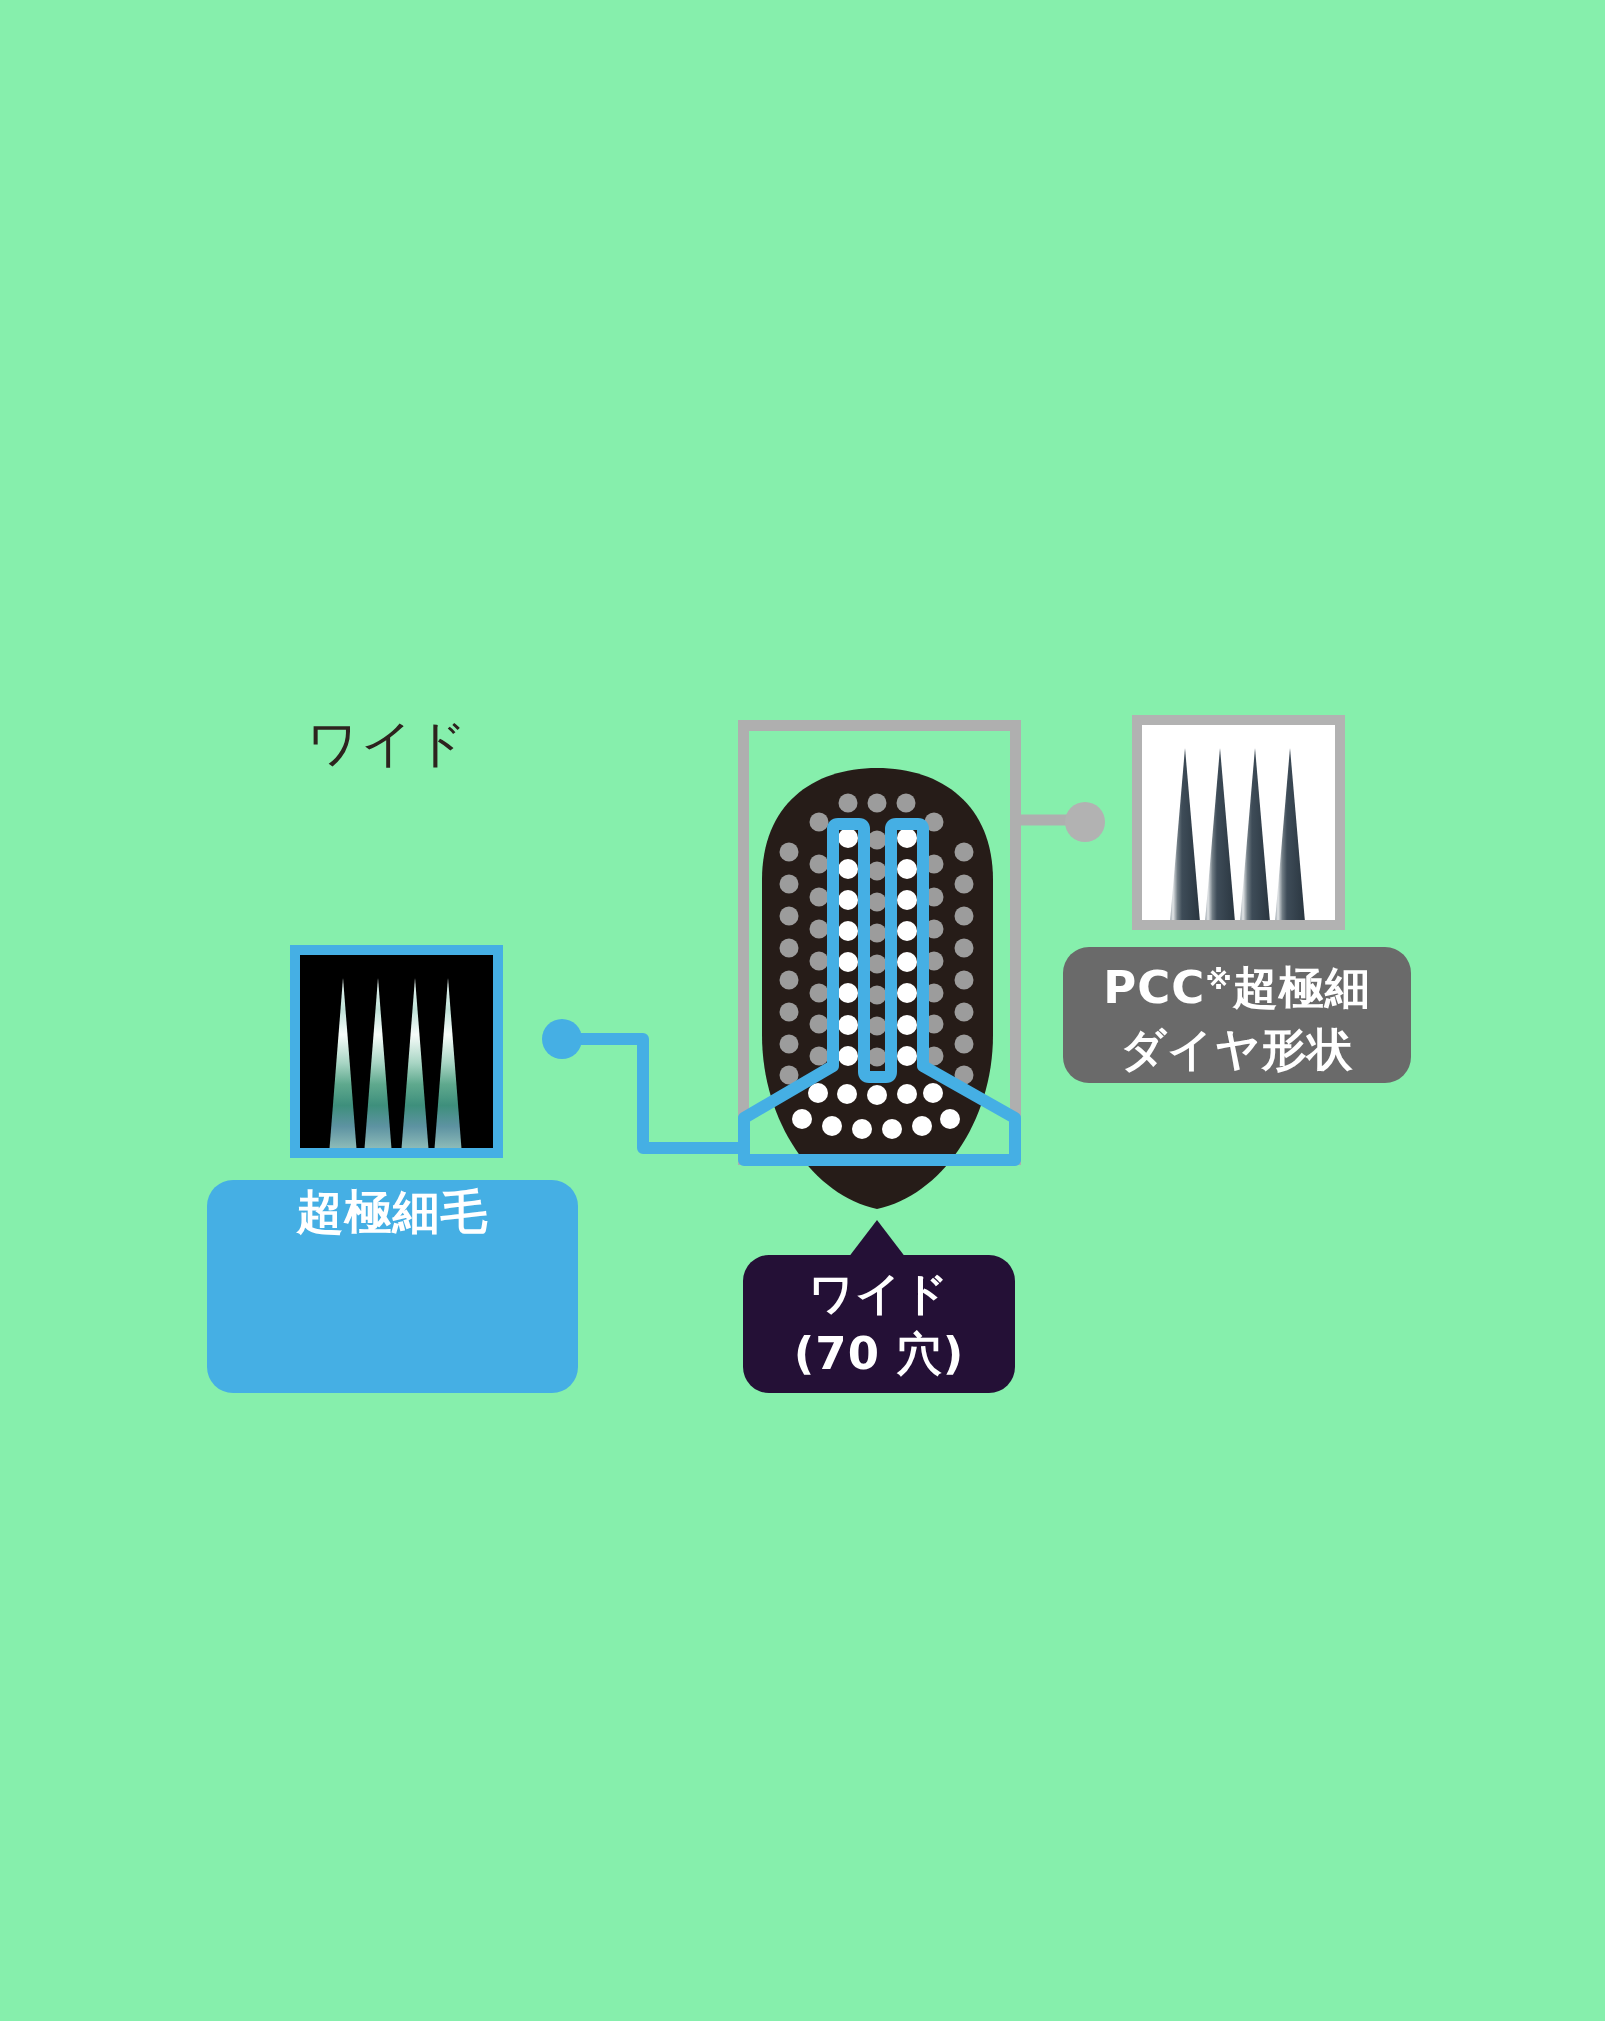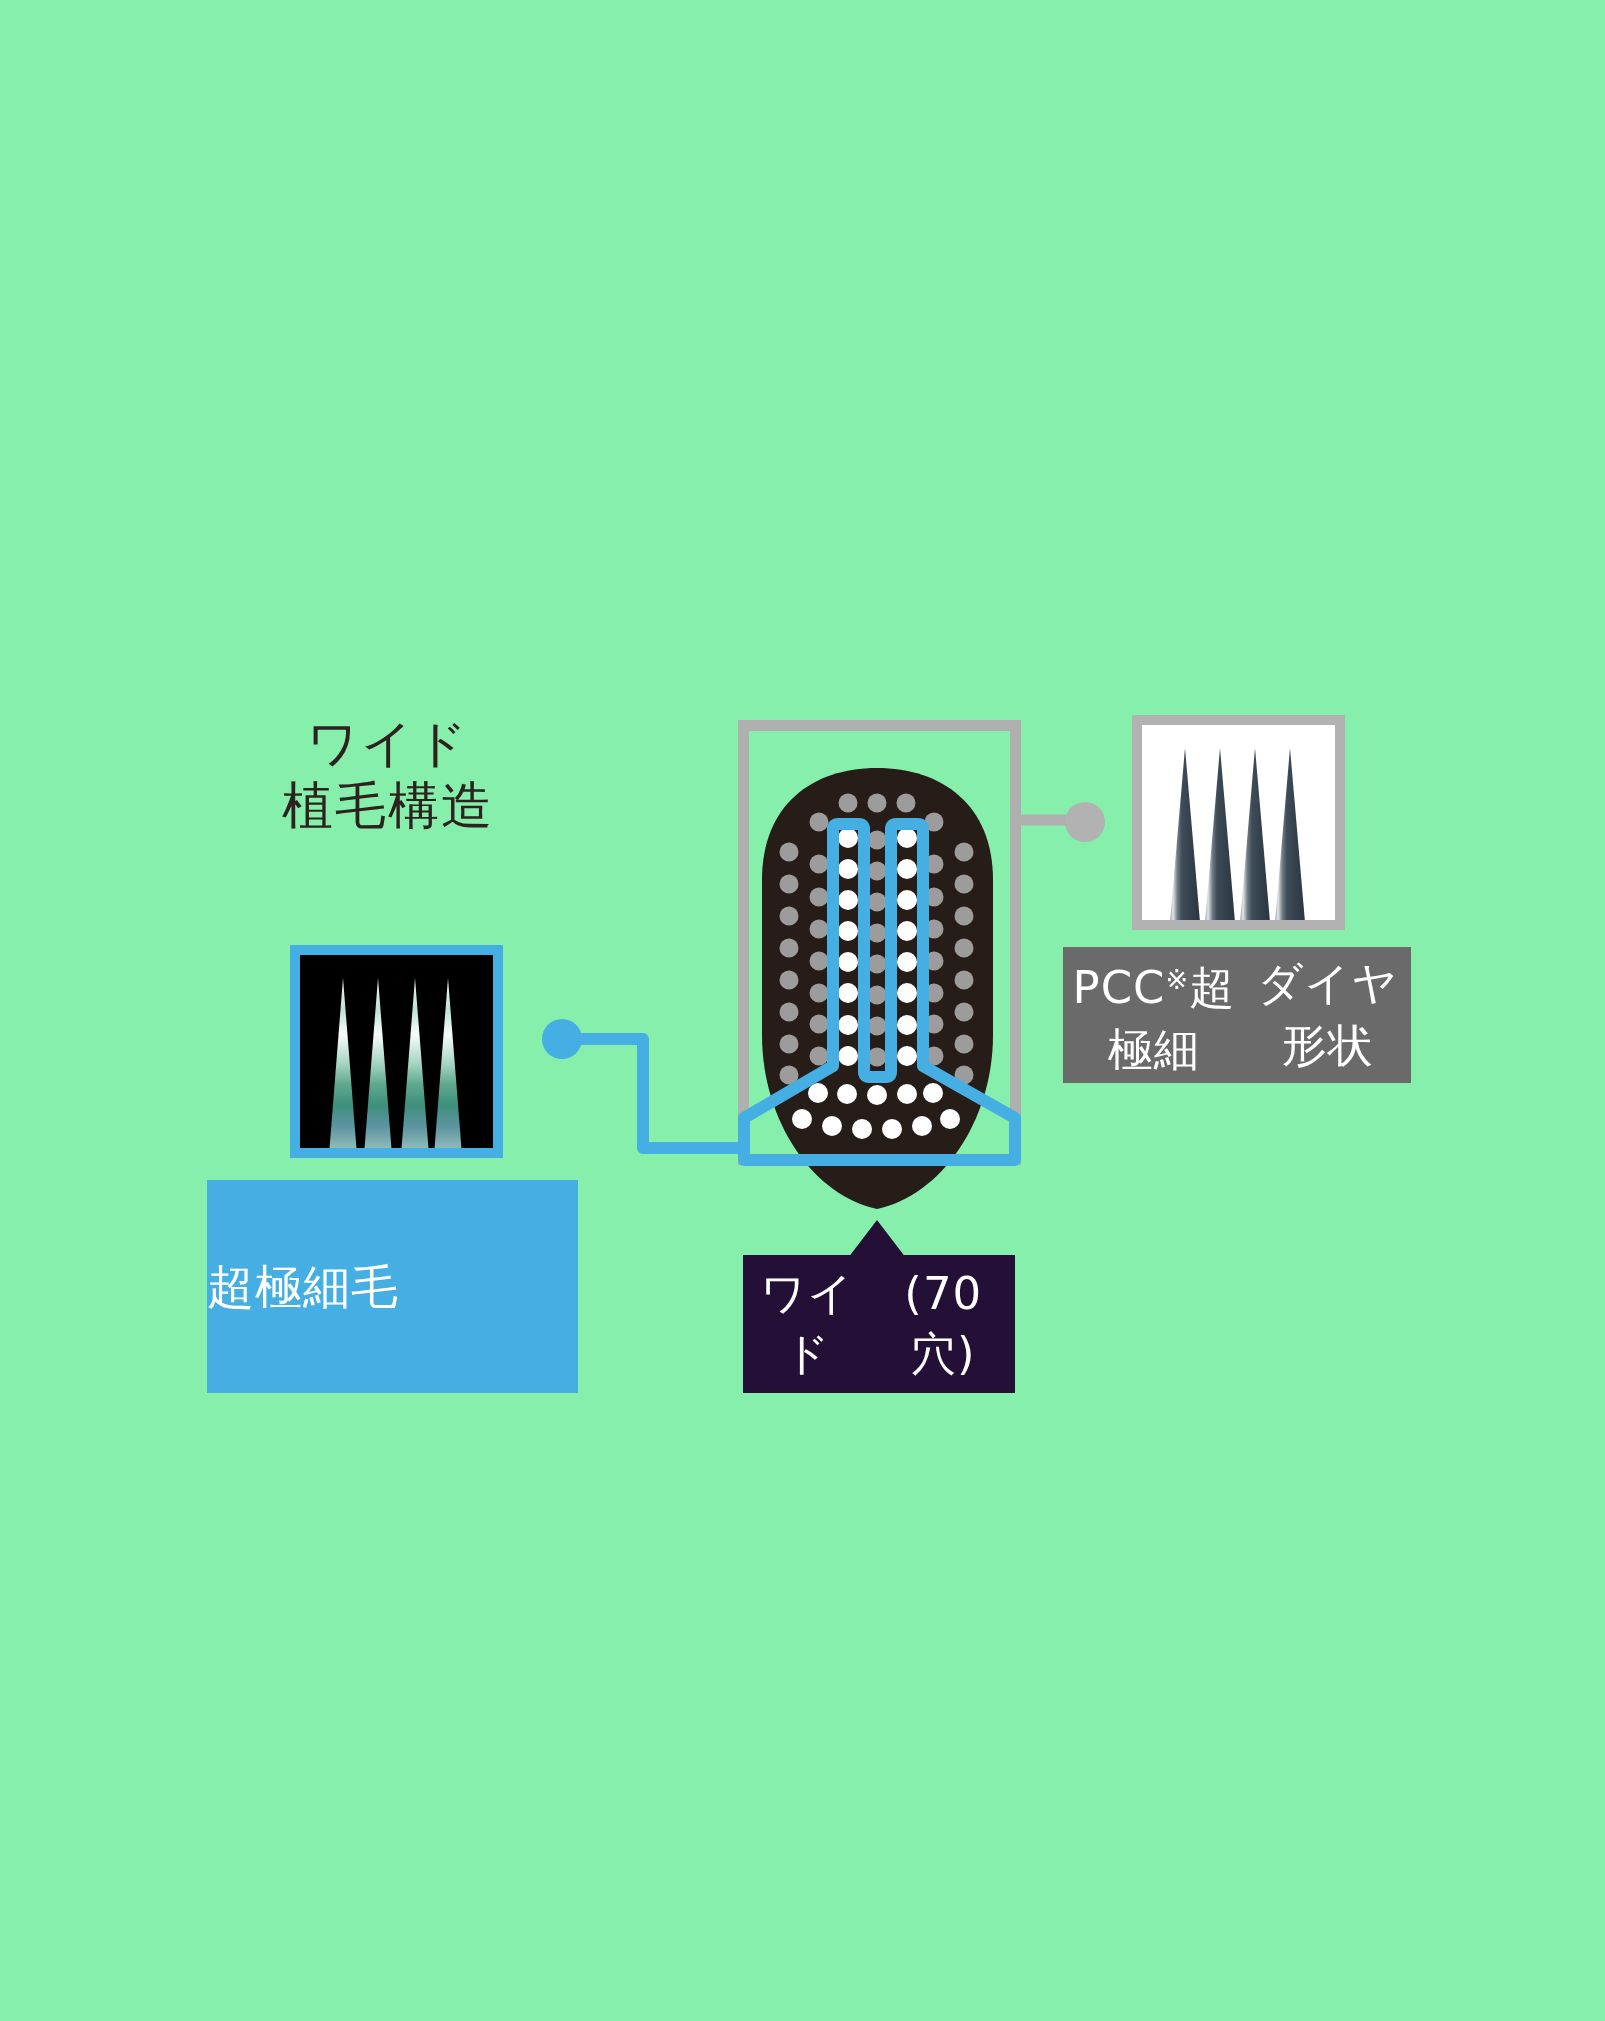--- a/index.html
+++ b/index.html
@@ -10,39 +10,38 @@
   .diagram-title{left:188px;top:705px;width:400px;text-align:center;
     font-size:51px;line-height:62px;font-weight:500;letter-spacing:2px;
     color:#2D231E;padding-top:8px;}
   
   .img-box{box-sizing:border-box;overflow:hidden;}
   .img-box.blue{left:290px;top:945px;width:213px;height:213px;
     border:10px solid #45AFE4;background:#000;}
   .img-box.gray{left:1132px;top:715px;width:213px;height:215px;
     border:10px solid #B2B2B2;background:#FFFFFF;}
   
-  .label{display:flex;justify-content:center;align-items:center;
-    color:#FFFFFF;font-weight:400;text-align:center;}
+  .label{display:flex;flex-direction:column;justify-content:center;align-items:center;
+    color:#FFFFFF;font-weight:700;text-align:center;border-radius:26px;}
   .label-blue{left:207px;top:1180px;width:371px;height:213px;background:#45AFE4;
     font-size:47px;line-height:64px;letter-spacing:1px;justify-content:space-between;}
   .label-gray{left:1063px;top:947px;width:348px;height:136px;background:#6A6A6A;
     font-size:45px;line-height:62px;letter-spacing:1px;}
   .label-purple{left:743px;top:1255px;width:272px;height:138px;background:#241036;
     font-size:45px;line-height:60px;letter-spacing:1px;}
   .sup{font-size:0.6em;vertical-align:0.5em;}
   svg{display:block;}
 </style>
 </head>
 <body>
 
 <div class="stage">
 
   <div class="abs diagram-title">
     <div>ワイド</div>
-    <div>植毛構造</div>
   </div>
 
   <svg class="abs" style="left:0;top:0" width="1605" height="2021" viewBox="0 0 1605 2021">
     <defs>
       <linearGradient id="tealGrad" x1="0" y1="0" x2="0" y2="1">
         <stop offset="0" stop-color="#E9F5F2"></stop>
         <stop offset="0.18" stop-color="#BFE2D8"></stop>
         <stop offset="0.32" stop-color="#F7FCFA"></stop>
         <stop offset="0.48" stop-color="#A8D5C4"></stop>
         <stop offset="0.60" stop-color="#5FA98E"></stop>

